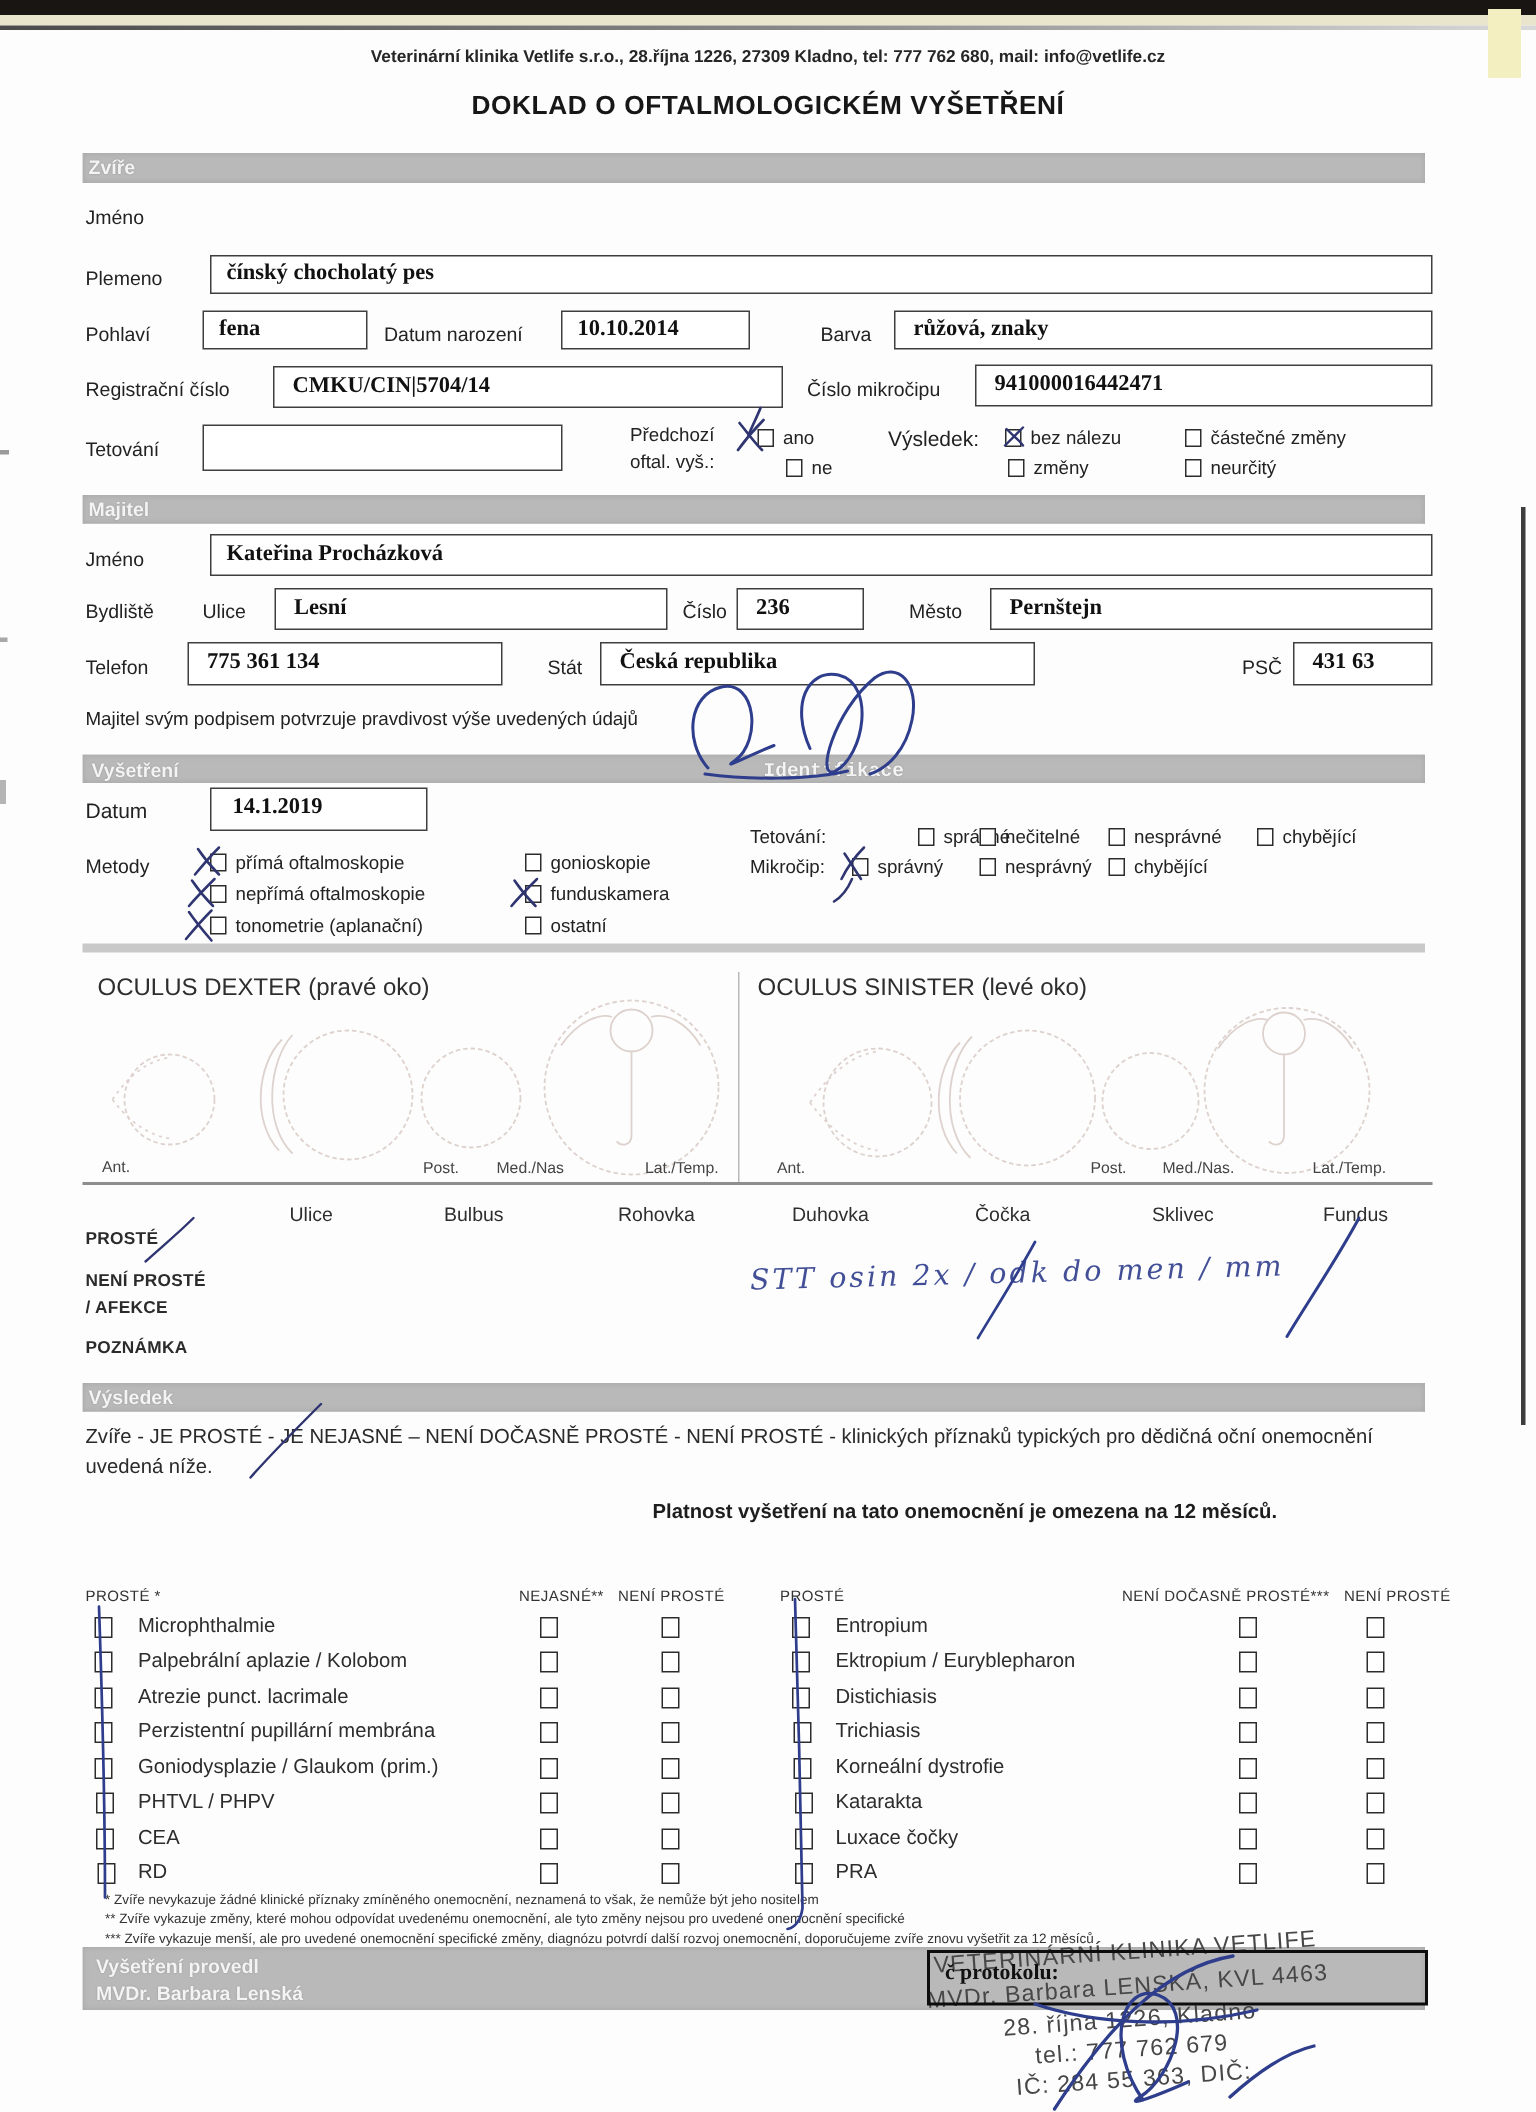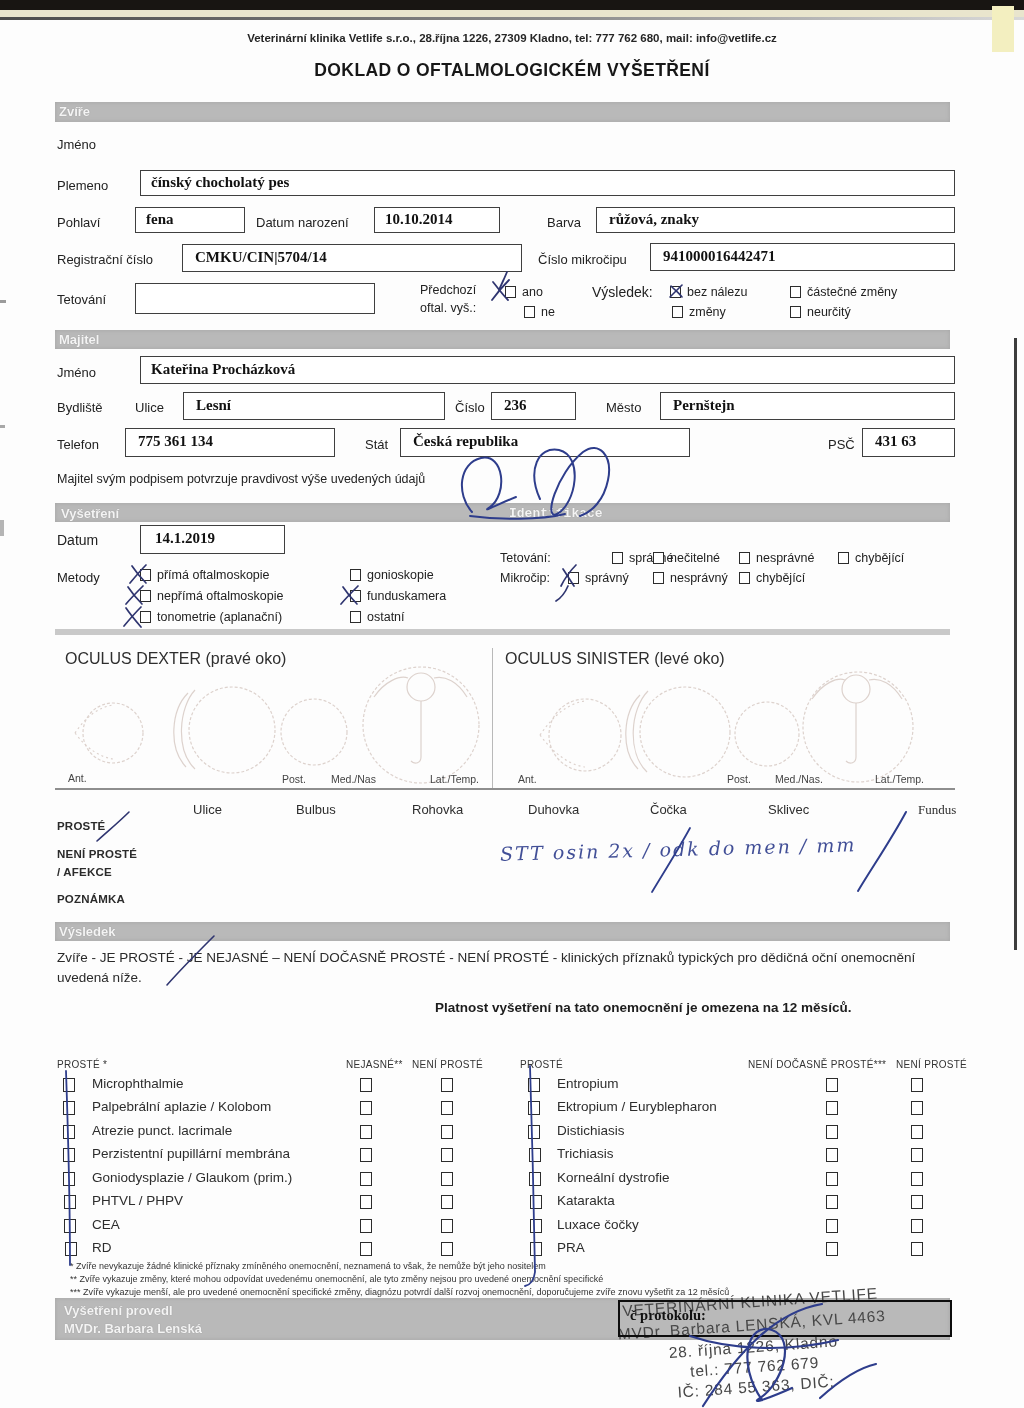--- a/index.html
+++ b/index.html
@@ -265,21 +265,21 @@
 
   <div class="abs" style="left:492px;top:648px;width:1px;height:140px;background:#b9b9b9;"></div>
   <div class="abs" style="left:55px;top:788px;width:900px;height:2px;background:#8e8e8e;"></div>
 
   <span class="abs strlab" style="left:193px;top:802px;">Ulice</span>
   <span class="abs strlab" style="left:296px;top:802px;">Bulbus</span>
   <span class="abs strlab" style="left:412px;top:802px;">Rohovka</span>
   <span class="abs strlab" style="left:528px;top:802px;">Duhovka</span>
   <span class="abs strlab" style="left:650px;top:802px;">Čočka</span>
   <span class="abs strlab" style="left:768px;top:802px;">Sklivec</span>
-  <span class="abs strlab" style="left:918px;top:802px;font-family:Liberation Serif, serif;">Fundus</span>
+  <span class="abs strlab" style="left:882px;top:802px;">Fundus</span>
 
   <span class="abs findlab" style="left:57px;top:820px;">PROSTÉ</span>
   <span class="abs findlab" style="left:57px;top:848px;">NENÍ PROSTÉ</span>
   <span class="abs findlab" style="left:57px;top:866px;">/ AFEKCE</span>
   <span class="abs findlab" style="left:57px;top:893px;">POZNÁMKA</span>
 
   <span class="abs ink-note" style="left:500px;top:838px;">STT osin 2x / odk do men / mm</span>
 
   <div class="abs bar" style="left:55px;top:922px;width:895px;height:19px;">
     <span class="bar-title" style="display:inline-block;">Výsledek</span>

